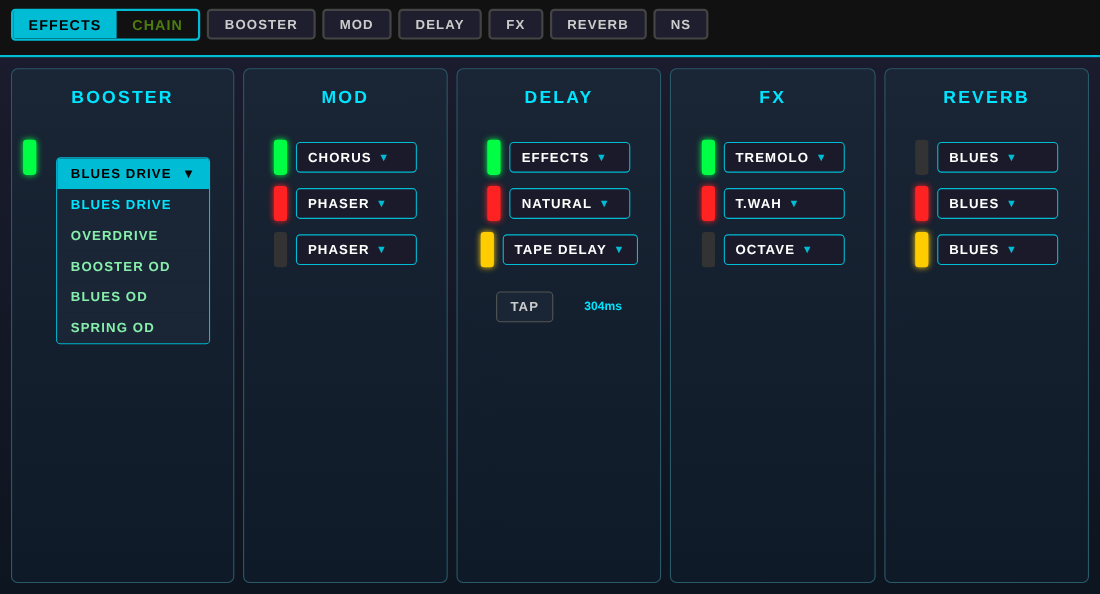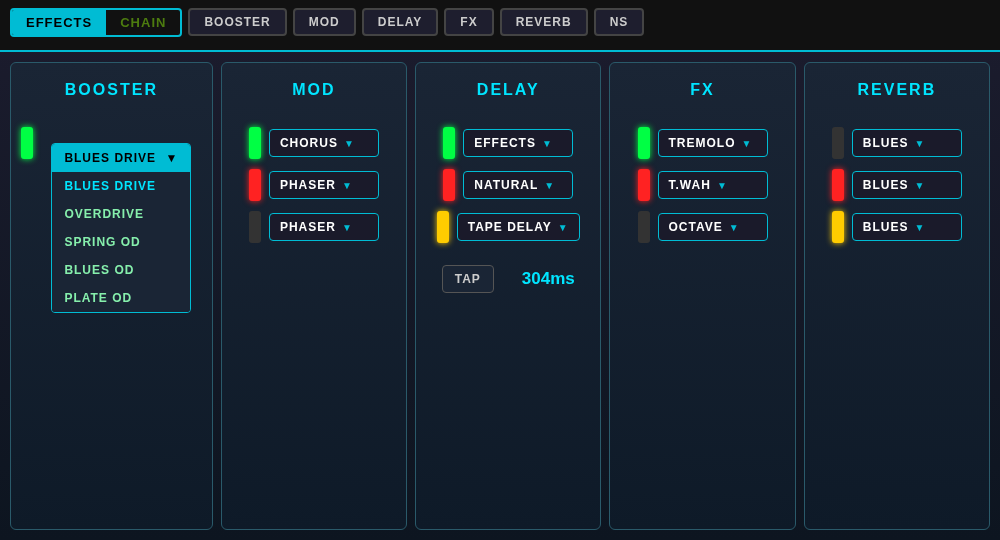--- a/index.html
+++ b/index.html
@@ -206,21 +206,21 @@
       color: #ccc;
       font-size: 12px;
       font-weight: bold;
       padding: 6px 12px;
       cursor: pointer;
       letter-spacing: 1px;
     }
 
     .tap-value {
       color: #00e5ff;
-      font-size: 17px;
+      font-size: 11px;
       font-weight: bold;
     }
   </style>
 </head>
 <body>
 
 <div class="app-wrapper">
 
   <div class="top-nav">
     <div class="nav-group-left">
@@ -243,23 +243,23 @@
       <div class="effect-row">
         <div class="led led-green"></div>
         <div class="dropdown-container">
           <div class="dropdown-open">
             <div class="dropdown-selected">
               <span>BLUES DRIVE</span>
               <span>▼</span>
             </div>
             <div class="dropdown-item selected">BLUES DRIVE</div>
             <div class="dropdown-item">OVERDRIVE</div>
+            <div class="dropdown-item">BOOSTER OD</div>
+            <div class="dropdown-item">BLUES OD</div>
             <div class="dropdown-item">SPRING OD</div>
-            <div class="dropdown-item">BLUES OD</div>
-            <div class="dropdown-item">PLATE OD</div>
           </div>
         </div>
       </div>
     </div>
 
     <div class="panel">
       <div class="panel-title">MOD</div>
 
       <div class="effect-row">
         <div class="led led-green"></div>

